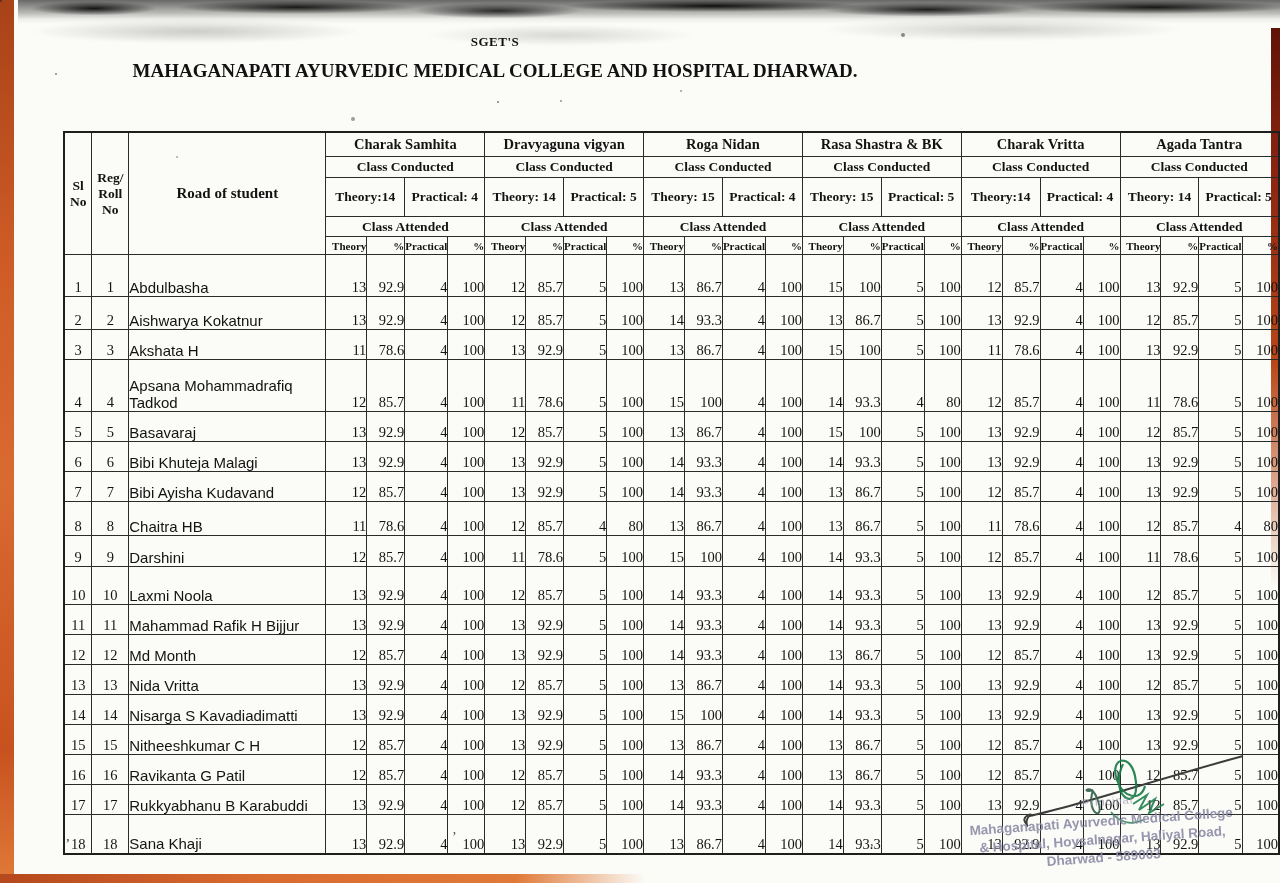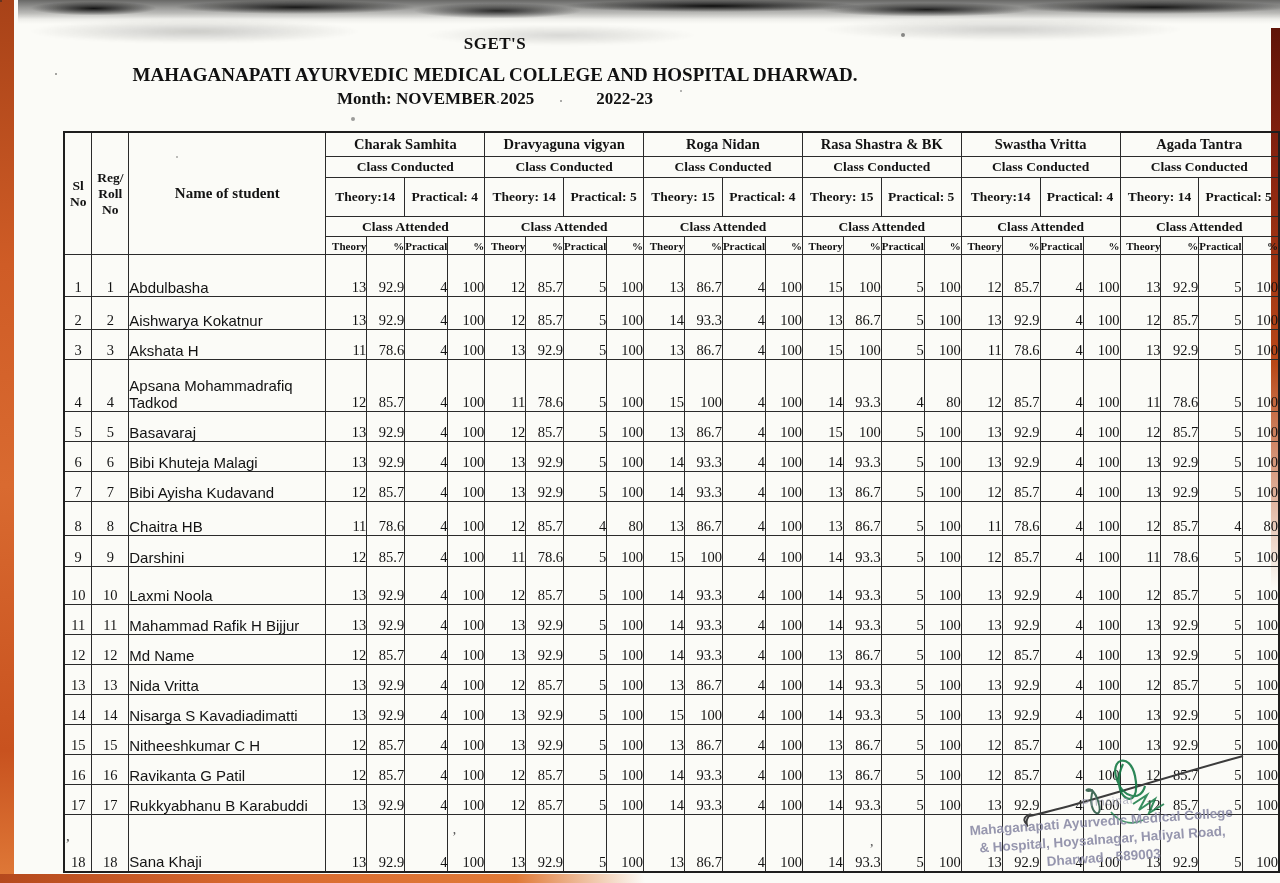--- a/index.html
+++ b/index.html
@@ -47,21 +47,21 @@
     box-shadow: 55px 73px 0 0 rgba(40,40,40,.55), 352px 118px 0 1px rgba(40,40,40,.45),
       497px 101px 0 0 rgba(40,40,40,.6), 560px 100px 0 0 rgba(40,40,40,.5),
       680px 90px 0 0 rgba(40,40,40,.45), 176px 156px 0 0 rgba(40,40,40,.4),
       902px 34px 0 1px rgba(30,30,30,.5);
   }
   .stray{ position:absolute; font-family:"Liberation Serif",serif; color:#444; }
 
   
   .titles{ position:absolute; left:30px; top:34px; width:930px; text-align:center;
     font-weight:bold; color:#111; }
-  .t1{ font-size:17px; letter-spacing:.5px; }
+  .t1{ font-size:13px; letter-spacing:.5px; }
   .t2{ font-size:19px; margin-top:10px; }
   .t3{ font-size:17px; margin-top:3px; }
   .t3 .sess{ margin-left:62px; }
   .t4{ font-size:20px; margin-top:2px; letter-spacing:.5px; }
 
   
   table.att{
     position:absolute; left:63px; top:131px;
     border-collapse:collapse; table-layout:fixed;
     border:2px solid #1e1e1e;
@@ -82,21 +82,21 @@
   td.name{ font-family:"Liberation Sans",sans-serif; font-size:15px; text-align:left;
     padding:0 2px 5px 4px; line-height:1.15; }
   td.num{ text-align:right; padding:0 5px 5px 0; font-family:"Liberation Serif",serif; }
   tbody tr{ height:30px; }
   tbody tr:nth-child(1){ height:42px; }
   tbody tr:nth-child(2){ height:33px; }
   tbody tr:nth-child(4){ height:52px; }
   tbody tr:nth-child(8){ height:34px; }
   tbody tr:nth-child(9){ height:31px; }
   tbody tr:nth-child(10){ height:38px; }
-  tbody tr:nth-child(18){ height:57px;border-radius:10px; }
+  tbody tr:nth-child(18){ height:39px;border-radius:10px; }
 
   
   .stamp{
     position:absolute; left:950px; top:813px; width:305px; text-align:center;
     transform:rotate(-4deg); color:#8e8ea8;
     font-family:"Liberation Sans",sans-serif; font-size:13.5px; line-height:1.35;
     font-weight:bold; opacity:.92;
   }
   .principal{
     position:absolute; left:1082px; top:795px; transform:rotate(-4deg);
@@ -116,23 +116,20 @@
   <div class="edge-bottom"></div>
   <div class="edge-right"></div>
   <div class="speck"></div>
   <div class="stray" style="left:66px; top:828px; font-size:15px;">,</div>
   <div class="stray" style="left:452px; top:830px; font-size:14px; color:#555;">’</div>
   <div class="stray" style="left:870px; top:834px; font-size:14px; color:#555;">,</div>
 
   <div class="titles">
     <div class="t1">SGET'S</div>
     <div class="t2">MAHAGANAPATI AYURVEDIC MEDICAL COLLEGE AND HOSPITAL DHARWAD.</div>
-    <div class="t3">
-      <span>Month: NOVEMBER  2025</span><span class="sess">2022-23</span>
-    </div>
   </div>
 
   <table class="att">
     <colgroup>
       <col style="width:28px">
         <col style="width:37px">
         <col style="width:198px">
       <col style="width:41px">
         <col style="width:38px">
         <col style="width:36px">
@@ -155,26 +152,26 @@
         <col style="width:37px">
       <col style="width:41px">
         <col style="width:38px">
         <col style="width:36px">
         <col style="width:37px">
     </colgroup>
     <thead>
       <tr>
         <th rowspan="5" class="c-fixed">Sl No</th>
         <th rowspan="5" class="c-fixed">Reg/ Roll No</th>
-        <th rowspan="5" class="c-fixed" style="font-size:15px;">Name of student</th>
+        <th rowspan="5" class="c-fixed" style="font-size:15px;">Road of student</th>
         <th colspan="4" class="h-subject">Charak Samhita</th>
         <th colspan="4" class="h-subject">Dravyaguna vigyan</th>
         <th colspan="4" class="h-subject">Roga Nidan</th>
         <th colspan="4" class="h-subject">Rasa Shastra &amp; BK</th>
-        <th colspan="4" class="h-subject">Swastha Vritta</th>
+        <th colspan="4" class="h-subject">Charak Vritta</th>
         <th colspan="4" class="h-subject">Agada Tantra</th>
       </tr>
       <tr>
         <th colspan="4" class="h-conducted">Class Conducted</th>
         <th colspan="4" class="h-conducted">Class Conducted</th>
         <th colspan="4" class="h-conducted">Class Conducted</th>
         <th colspan="4" class="h-conducted">Class Conducted</th>
         <th colspan="4" class="h-conducted">Class Conducted</th>
         <th colspan="4" class="h-conducted">Class Conducted</th>
       </tr>
@@ -543,21 +540,21 @@
           <td class="num">4</td>
           <td class="num">100</td>
           <td class="num">13</td>
           <td class="num">92.9</td>
           <td class="num">5</td>
           <td class="num">100</td>
         </tr>
         <tr>
           <td class="sl">12</td>
           <td class="reg">12</td>
-          <td class="name">Md Name</td>
+          <td class="name">Md Month</td>
           <td class="num">12</td>
           <td class="num">85.7</td>
           <td class="num">4</td>
           <td class="num">100</td>
           <td class="num">13</td>
           <td class="num">92.9</td>
           <td class="num">5</td>
           <td class="num">100</td>
           <td class="num">14</td>
           <td class="num">93.3</td>

